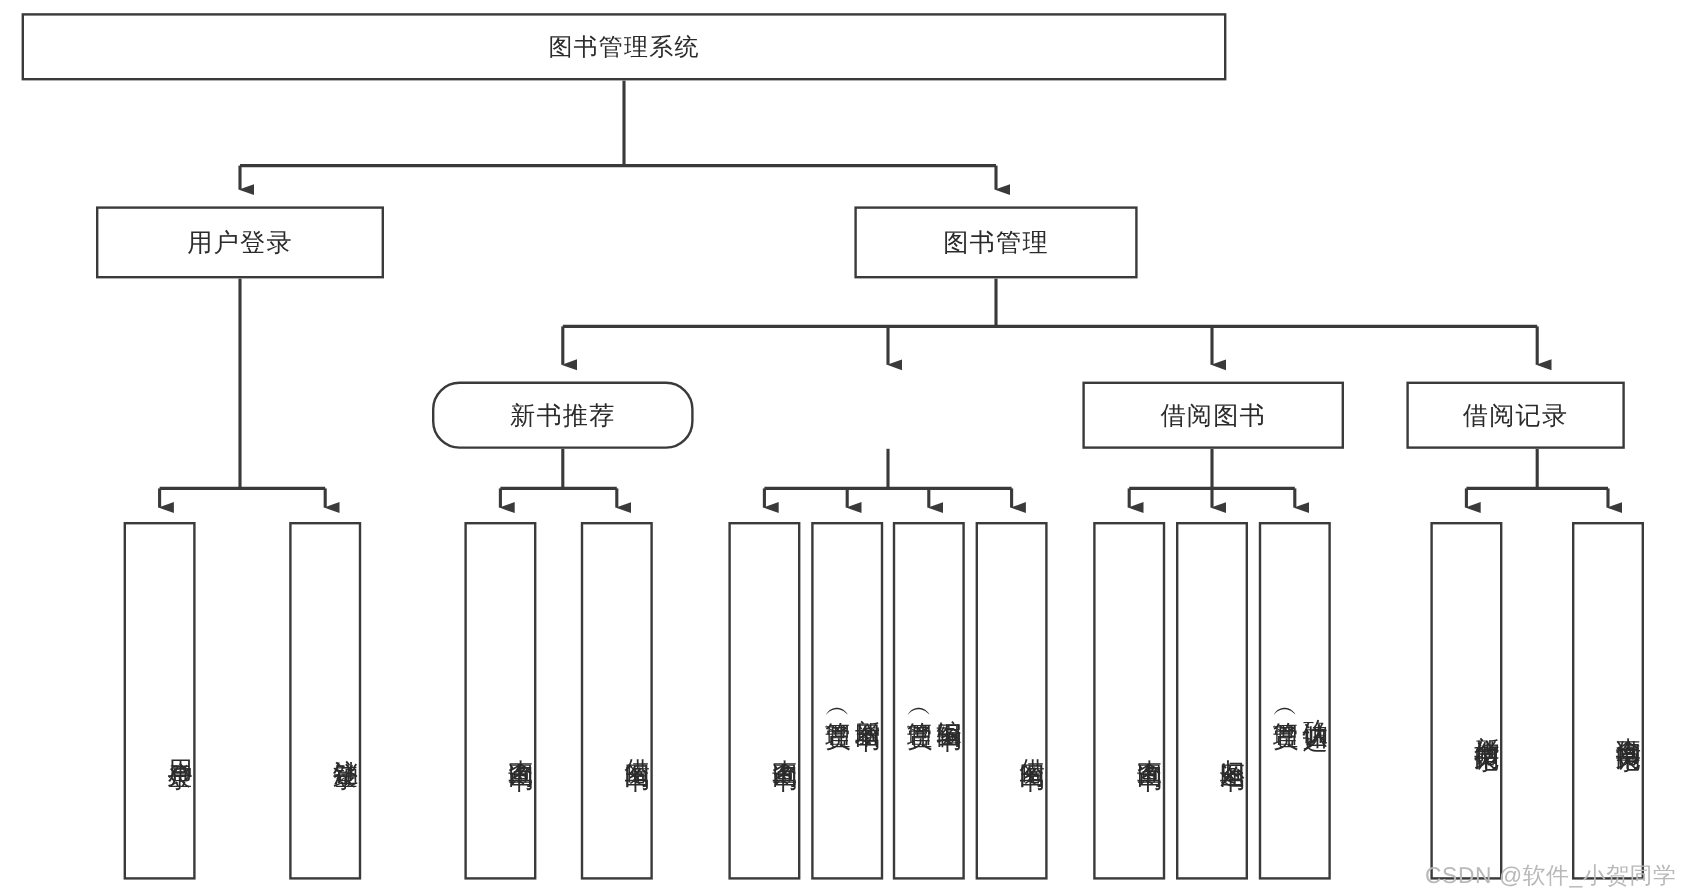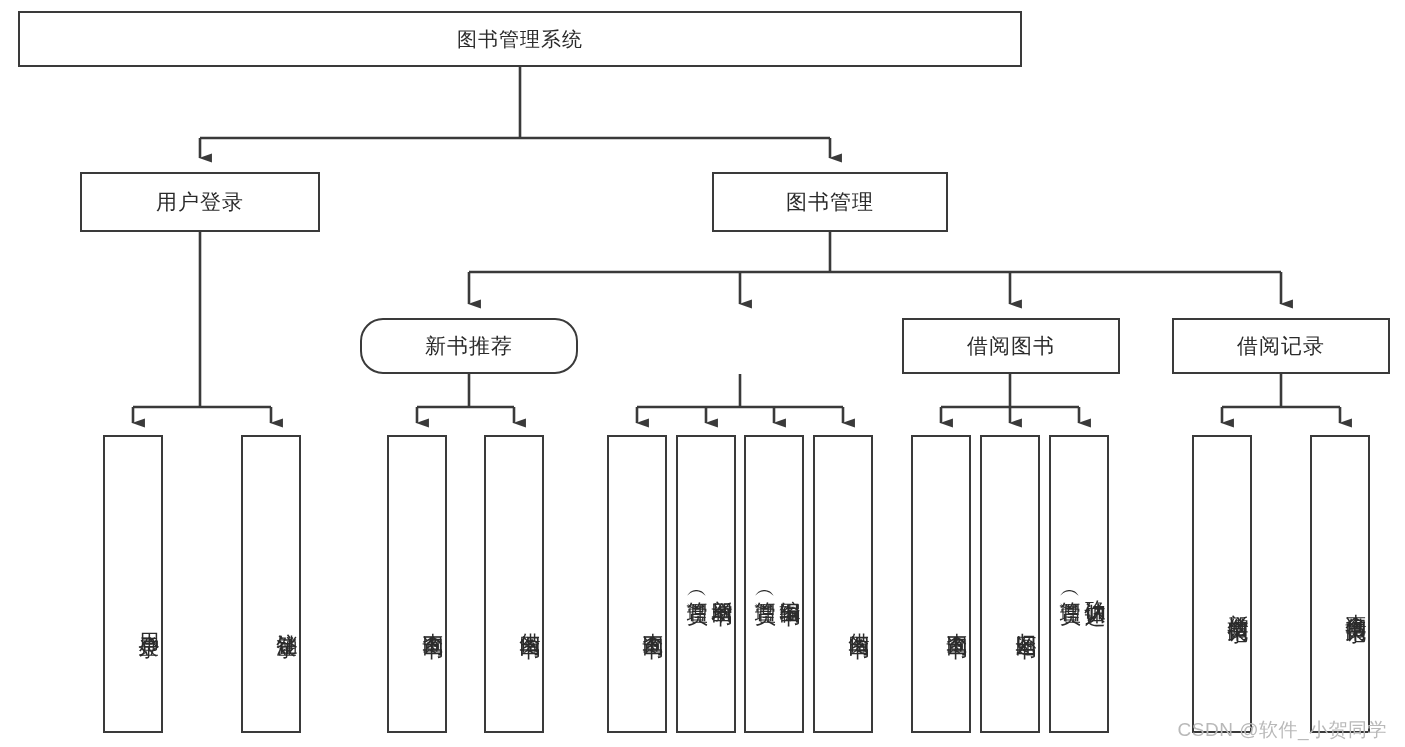--- a/index.html
+++ b/index.html
@@ -53,21 +53,21 @@
     align-items: flex-start;
     justify-content: center;
     text-align: left;
     white-space: pre-line;
   }
   .node.vert.tall {
     padding-top: 8px;
   }
   .watermark {
     position: absolute;
-    right: 18px;
+    right: 8px;
     bottom: 4px;
     font-size: 19px;
     color: #b9b9b9;
     letter-spacing: 0.5px;
     white-space: nowrap;
     user-select: none;
   }
 </style>
 </head>
 <body>
@@ -128,21 +128,21 @@
 
   <div class="node horiz" style="left:80px; top:172px; width:240px; height:60px;">用户登录</div>
 
   <div class="node horiz" style="left:712px; top:172px; width:236px; height:60px;">图书管理</div>
 
   <div class="node horiz" style="left:360px; top:318px; width:218px; height:56px;border-radius:23px;">新书推荐</div>
 
 
   <div class="node horiz" style="left:902px; top:318px; width:218px; height:56px;">借阅图书</div>
 
-  <div class="node horiz" style="left:1172px; top:318px; width:218px; height:56px;">借阅记录</div>
+  <div class="node horiz" style="left:1172px; top:318px; width:182px; height:56px;">借阅记录</div>
 
   <div class="node vert" style="left:103px; top:435px; width:60px; height:298px; padding-top:72px;">用户登录</div>
 
   <div class="node vert" style="left:241px; top:435px; width:60px; height:298px; padding-top:72px;">注销登录</div>
 
   <div class="node vert" style="left:387px; top:435px; width:60px; height:298px; padding-top:72px;">查询图书</div>
 
   <div class="node vert" style="left:484px; top:435px; width:60px; height:298px; padding-top:72px;">借阅图书</div>
 
   <div class="node vert" style="left:607px; top:435px; width:60px; height:298px; padding-top:72px;">查询图书</div>

